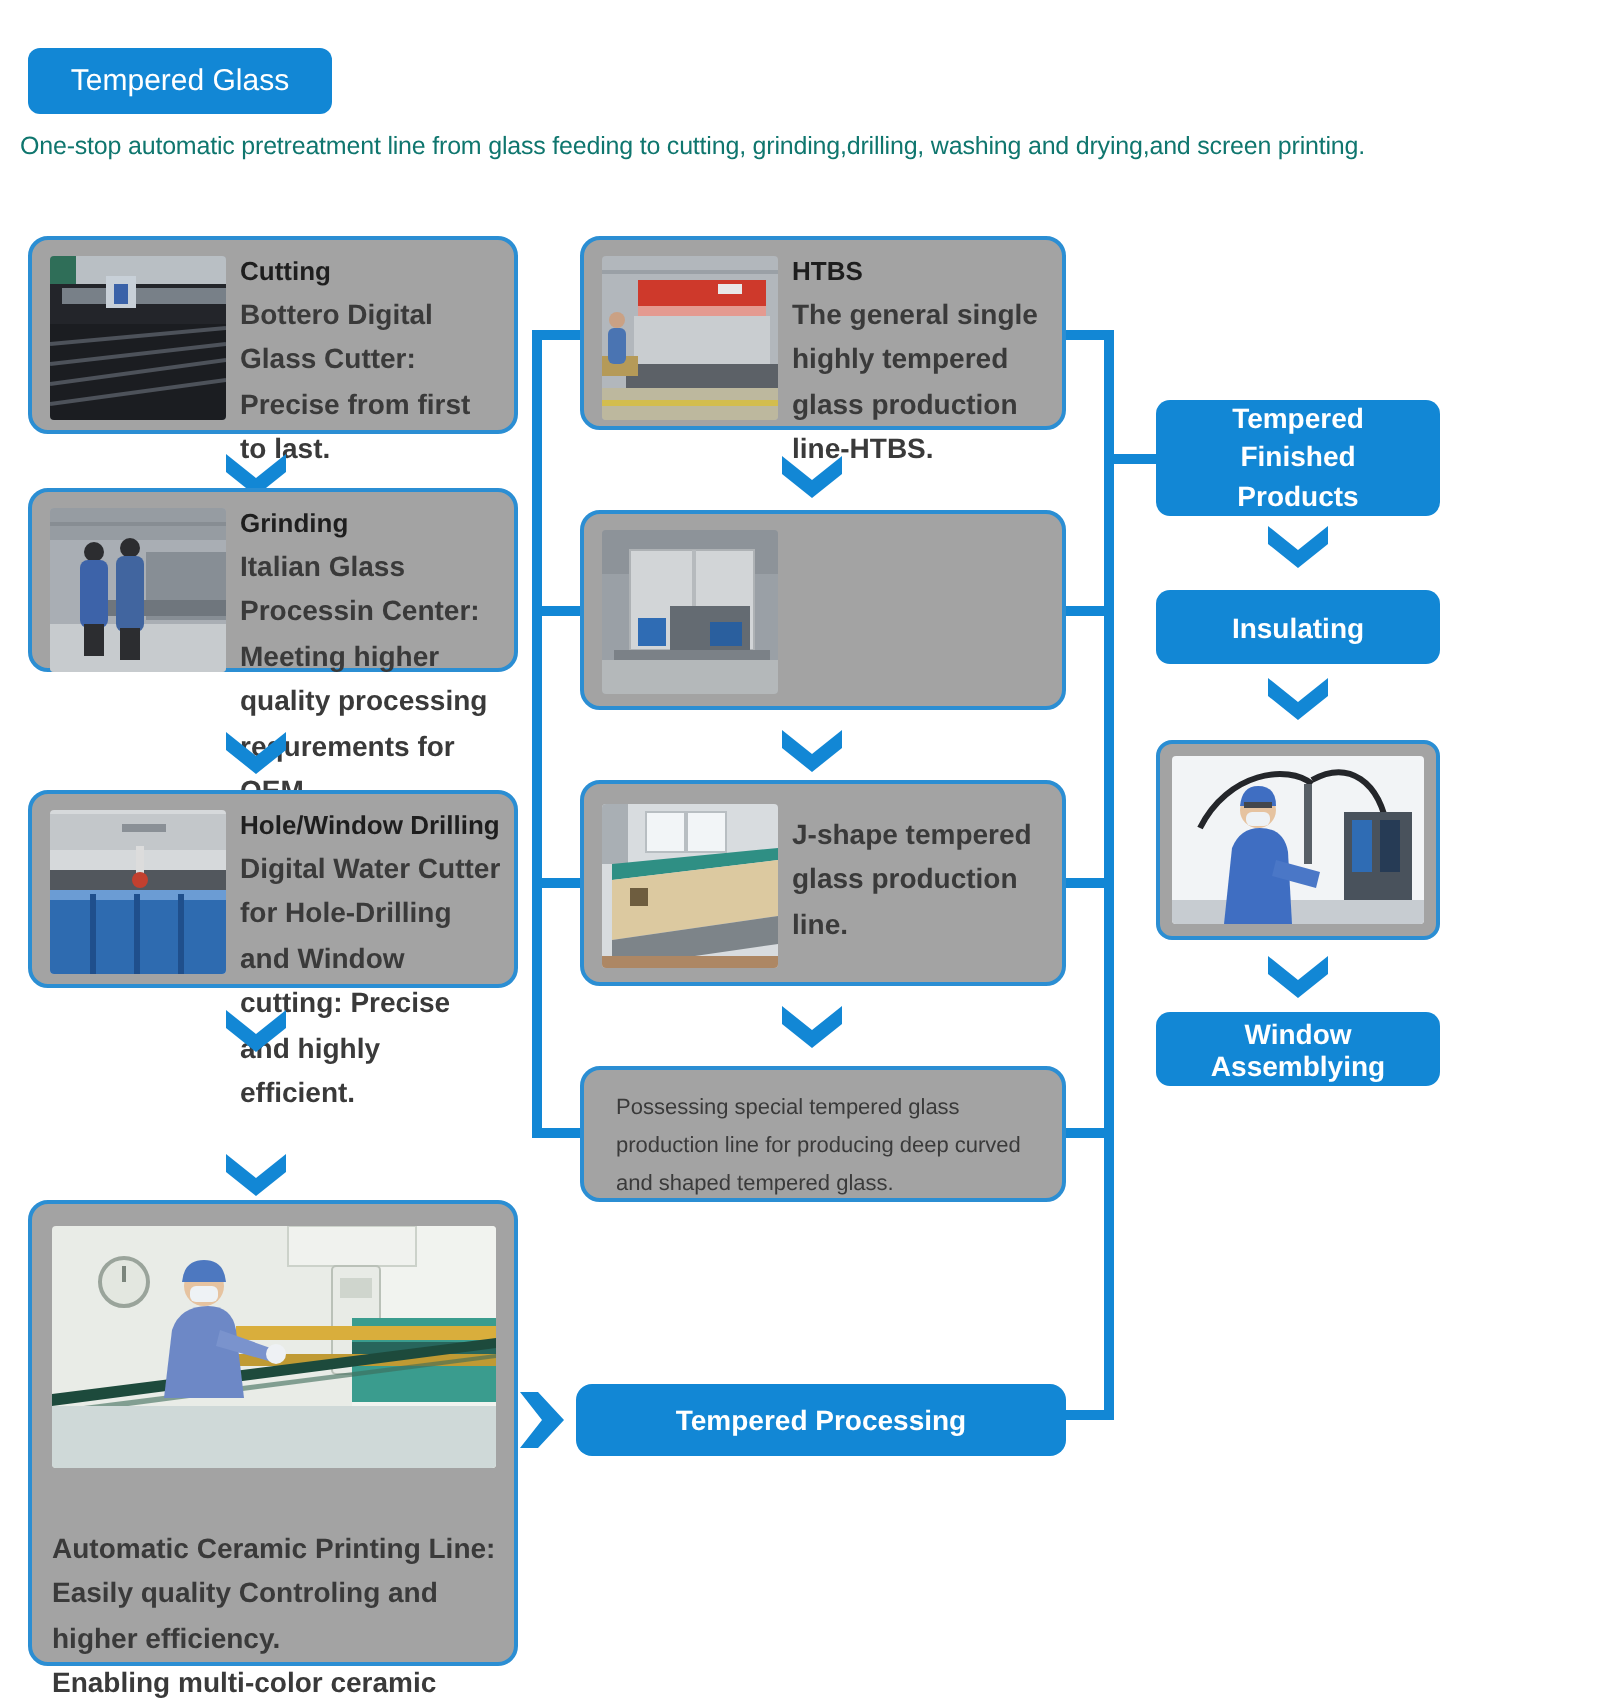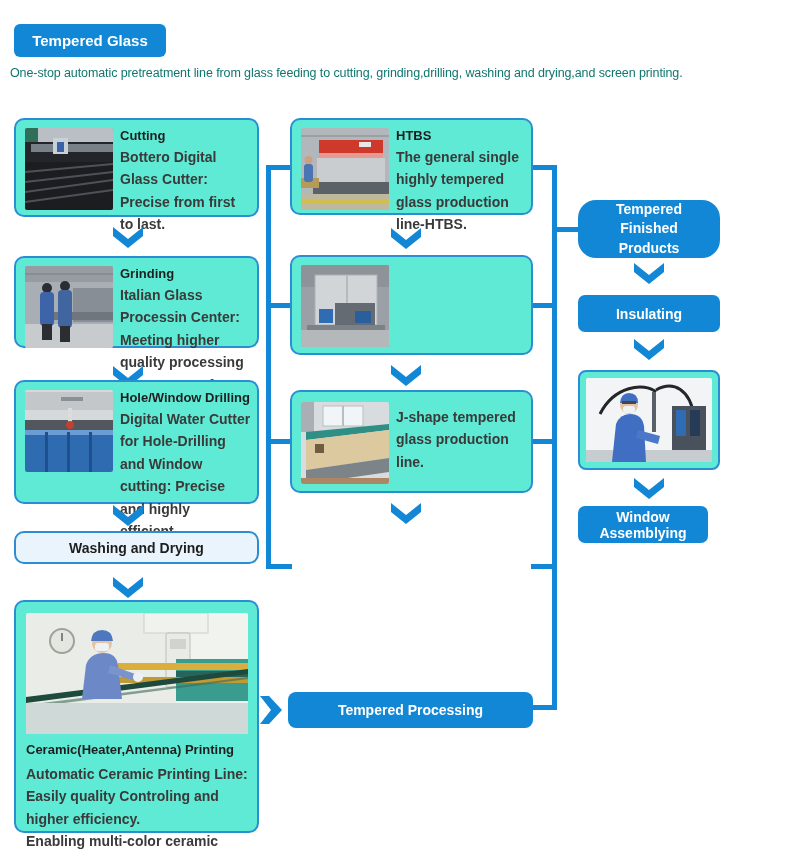--- a/index.html
+++ b/index.html
@@ -2,31 +2,31 @@
 <html><head>
 <meta charset="utf-8">
 <style>
   html,body{margin:0;padding:0;background:#ffffff;}
   .canvas{
     position:relative;width:800px;height:854px;background:#ffffff;overflow:hidden;
     font-family:"Liberation Sans", sans-serif;
   }
   .badge{
     position:absolute;left:14px;top:24px;width:152px;height:33px;
-    background:#1287d5;border-radius:6px;color:#ffffff;font-size:15px;font-weight:700;
+    background:#1287d5;border-radius:6px;color:#ffffff;font-size:15px;font-weight:400;
     display:flex;align-items:center;justify-content:center;
   }
   .subtitle{
     position:absolute;left:10px;top:66px;width:786px;
     font-size:12.5px;color:#0f766e;letter-spacing:-0.1px;
   }
   .conn{position:absolute;background:#1287d5;}
   .card{
     position:absolute;left:14px;width:245px;
-    background:#5eead4;border:2px solid #2b8ed3;border-radius:10px;box-sizing:border-box;
+    background:#a3a3a3;border:2px solid #2b8ed3;border-radius:10px;box-sizing:border-box;
   }
   .card.mid{left:290px;width:243px;}
   .photo{position:absolute;left:9px;top:8px;border-radius:2px;}
   .card-text{position:absolute;left:104px;top:8px;right:6px;}
   .card-title{font-size:13px;font-weight:700;color:#1e1e1e;white-space:nowrap;margin-bottom:3px;}
   .card-body{font-size:14px;line-height:1.6;color:#3a3a3a;white-space:pre-line;font-weight:bold;}
   .pill{
     position:absolute;background:#1287d5;color:#ffffff;font-weight:700;
     display:flex;align-items:center;justify-content:center;text-align:center;
     box-sizing:border-box;
@@ -85,21 +85,21 @@
     <div class="card-text">
       <div class="card-title">Cutting</div>
       <div class="card-body">Bottero Digital Glass Cutter: Precise from first to last.</div>
     </div>
   </div>
 
   <svg class="chev" style="left:112px;top:227px" width="32" height="21" viewBox="0 0 32 21">
       <path d="M1 0 L16 12 L31 0 L31 9 L16 21 L1 9 Z"></path>
     </svg>
 
-  <div class="card" style="top:256px;height:92px">
+  <div class="card" style="top:244px;height:92px">
     <svg class="photo" width="88" height="82" viewBox="0 0 88 82">
       <rect width="88" height="82" fill="#a9aeb4"></rect>
       <rect width="88" height="16" fill="#969ca2"></rect>
       <line x1="0" y1="8" x2="88" y2="8" stroke="#878d93" stroke-width="2"></line>
       <rect x="48" y="22" width="40" height="34" fill="#878e95"></rect>
       <rect x="18" y="46" width="70" height="8" fill="#6f767d"></rect>
       <rect x="0" y="58" width="88" height="24" fill="#c7cbce"></rect>
       <circle cx="22" cy="22" r="5" fill="#2c2d30"></circle>
       <rect x="15" y="26" width="14" height="34" rx="4" fill="#3d63a9"></rect>
       <rect x="17" y="58" width="10" height="16" fill="#2c2d30"></rect>
@@ -110,21 +110,21 @@
     <div class="card-text">
       <div class="card-title">Grinding</div>
       <div class="card-body">Italian Glass Processin Center: Meeting higher quality processing requrements for OEM.</div>
     </div>
   </div>
 
   <svg class="chev" style="left:112px;top:366px" width="32" height="21" viewBox="0 0 32 21">
       <path d="M1 0 L16 12 L31 0 L31 9 L16 21 L1 9 Z"></path>
     </svg>
 
-  <div class="card" style="top:380px;height:124px">
+  <div class="card" style="top:395px;height:99px">
     <svg class="photo" width="88" height="82" viewBox="0 0 88 82">
       <rect width="88" height="82" fill="#d6d9db"></rect>
       <rect x="0" y="2" width="88" height="18" fill="#c3c7ca"></rect>
       <rect x="36" y="7" width="22" height="4" fill="#8a9096"></rect>
       <rect x="0" y="30" width="88" height="10" fill="#52575d"></rect>
       <rect x="43" y="18" width="4" height="14" fill="#dcdcdc"></rect>
       <circle cx="45" cy="35" r="4" fill="#c2402f"></circle>
       <rect x="0" y="40" width="88" height="42" fill="#2e6bb0"></rect>
       <rect x="0" y="40" width="88" height="5" fill="#6b9cd4"></rect>
       <rect x="20" y="42" width="3" height="40" fill="#1f4f8c"></rect>
@@ -134,21 +134,20 @@
     <div class="card-text">
       <div class="card-title">Hole/Window Drilling</div>
       <div class="card-body">Digital Water Cutter for Hole-Drilling and Window cutting: Precise and highly efficient.</div>
     </div>
   </div>
 
   <svg class="chev" style="left:112px;top:505px" width="32" height="21" viewBox="0 0 32 21">
       <path d="M1 0 L16 12 L31 0 L31 9 L16 21 L1 9 Z"></path>
     </svg>
 
-  <div class="washing">Washing and Drying</div>
 
   <svg class="chev" style="left:112px;top:577px" width="32" height="21" viewBox="0 0 32 21">
       <path d="M1 0 L16 12 L31 0 L31 9 L16 21 L1 9 Z"></path>
     </svg>
 
   <div class="card" style="top:600px;height:233px">
     <svg class="photo" style="left:10px;top:11px" width="222" height="121" viewBox="0 0 222 121">
       <rect width="222" height="121" fill="#e9ece7"></rect>
       <rect x="150" width="72" height="121" fill="#f1f3ef"></rect>
       <circle cx="36" cy="28" r="12" fill="#e3e7e0" stroke="#9aa49b" stroke-width="2"></circle>
@@ -163,21 +162,20 @@
       <polygon points="0,84 222,56 222,61 0,90" fill="#1d4a3c"></polygon>
       <polygon points="0,92 222,64 222,66 0,95" fill="#3c6b58" opacity="0.6"></polygon>
       <rect y="90" width="222" height="31" fill="#cfd9d8"></rect>
       <path d="M60 52 Q64 40 78 40 Q90 40 92 52 L96 86 L56 86 Z" fill="#6d88c6"></path>
       <polygon points="84,52 112,62 110,68 82,60" fill="#7a93cd"></polygon>
       <circle cx="112" cy="64" r="5" fill="#eef1f4"></circle>
       <circle cx="76" cy="30" r="10" fill="#e6c3a0"></circle>
       <path d="M65 28 Q66 17 76 17 Q86 17 87 28 Z" fill="#4d78c0"></path>
       <rect x="69" y="30" width="14" height="8" rx="3" fill="#eef2f5"></rect>
     </svg>
-    <div class="card-title" style="position:absolute;left:10px;top:140px">Ceramic(Heater,Antenna) Printing</div>
     <div class="card-body" style="position:absolute;left:10px;top:161px;right:8px">Automatic Ceramic Printing Line: Easily quality Controling and higher efficiency.
 Enabling multi-color ceramic printing to meet clients’ different requirement.</div>
   </div>
 
   <div class="card mid" style="top:118px;height:97px">
     <svg class="photo" width="88" height="82" viewBox="0 0 88 82">
       <rect width="88" height="82" fill="#b2b7bc"></rect>
       <line x1="0" y1="8" x2="88" y2="8" stroke="#9aa0a6" stroke-width="2"></line>
       <rect x="18" y="12" width="64" height="13" fill="#ce392b"></rect>
       <rect x="58" y="14" width="12" height="5" fill="#e8e8e8"></rect>
@@ -232,28 +230,31 @@
     </svg>
     <div class="card-text" style="top:14px">
       <div class="card-body">J-shape tempered glass production line.</div>
     </div>
   </div>
 
   <svg class="chev" style="left:390px;top:503px" width="32" height="21" viewBox="0 0 32 21">
       <path d="M1 0 L16 12 L31 0 L31 9 L16 21 L1 9 Z"></path>
     </svg>
 
+  <div class="card mid" style="top:533px;height:68px">
+    <div class="special-body">Possessing special tempered glass production line for producing deep curved and shaped tempered glass.</div>
+  </div>
 
   <svg class="chev" style="left:260px;top:695px" width="22" height="30" viewBox="0 0 22 30">
       <path d="M0 1 L11 15 L0 29 L9 29 L22 15 L9 1 Z"></path>
     </svg>
 
   <div class="pill" style="left:288px;top:692px;width:245px;height:36px;border-radius:8px;font-size:14px">Tempered Processing</div>
 
-  <div class="pill" style="left:578px;top:200px;width:142px;height:58px;border-radius:18px;font-size:14px;line-height:1.4;padding:0 12px">Tempered Finished Products</div>
+  <div class="pill" style="left:578px;top:200px;width:142px;height:58px;border-radius:7px;font-size:14px;line-height:1.4;padding:0 12px">Tempered Finished Products</div>
 
   <svg class="chev" style="left:633px;top:263px" width="32" height="21" viewBox="0 0 32 21">
       <path d="M1 0 L16 12 L31 0 L31 9 L16 21 L1 9 Z"></path>
     </svg>
 
   <div class="pill" style="left:578px;top:295px;width:142px;height:37px;border-radius:7px;font-size:14px">Insulating</div>
 
   <svg class="chev" style="left:633px;top:339px" width="32" height="21" viewBox="0 0 32 21">
       <path d="M1 0 L16 12 L31 0 L31 9 L16 21 L1 9 Z"></path>
     </svg>
@@ -274,15 +275,15 @@
       <path d="M34 25 Q35 15 43 15 Q52 15 52 25 Z" fill="#3f6ec2"></path>
       <rect x="36" y="23" width="14" height="3" fill="#44474c"></rect>
       <rect x="37" y="28" width="12" height="7" rx="3" fill="#eef2f5"></rect>
     </svg>
   </div>
 
   <svg class="chev" style="left:633px;top:478px" width="32" height="21" viewBox="0 0 32 21">
       <path d="M1 0 L16 12 L31 0 L31 9 L16 21 L1 9 Z"></path>
     </svg>
 
-  <div class="pill" style="left:578px;top:506px;width:130px;height:37px;border-radius:7px;font-size:14px">Window Assemblying</div>
+  <div class="pill" style="left:578px;top:506px;width:142px;height:37px;border-radius:7px;font-size:14px">Window Assemblying</div>
 
 </div>
 
 </body></html>

